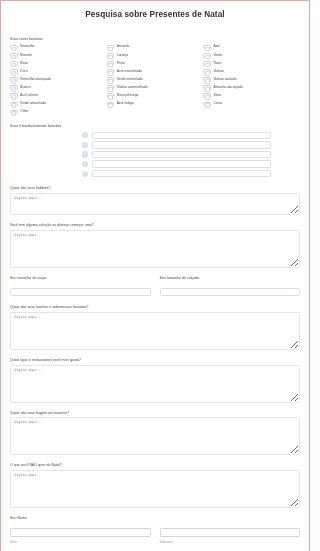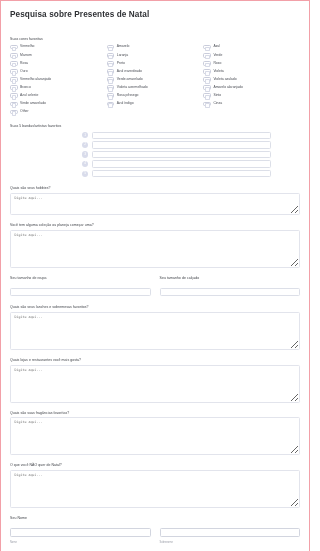--- a/index.html
+++ b/index.html
@@ -18,20 +18,21 @@
     overflow: hidden;
     position: relative;
   }
 
   .page {
     padding: 0 9px;
   }
 
   
   .form-title {
+    text-align: center;
     font-size: 8.2px;
     font-weight: bold;
     color: #2f3135;
     letter-spacing: 0.1px;
     padding-top: 9px;
     padding-bottom: 18px;
   }
 
   
   .q-block { margin-bottom: 4px; }

